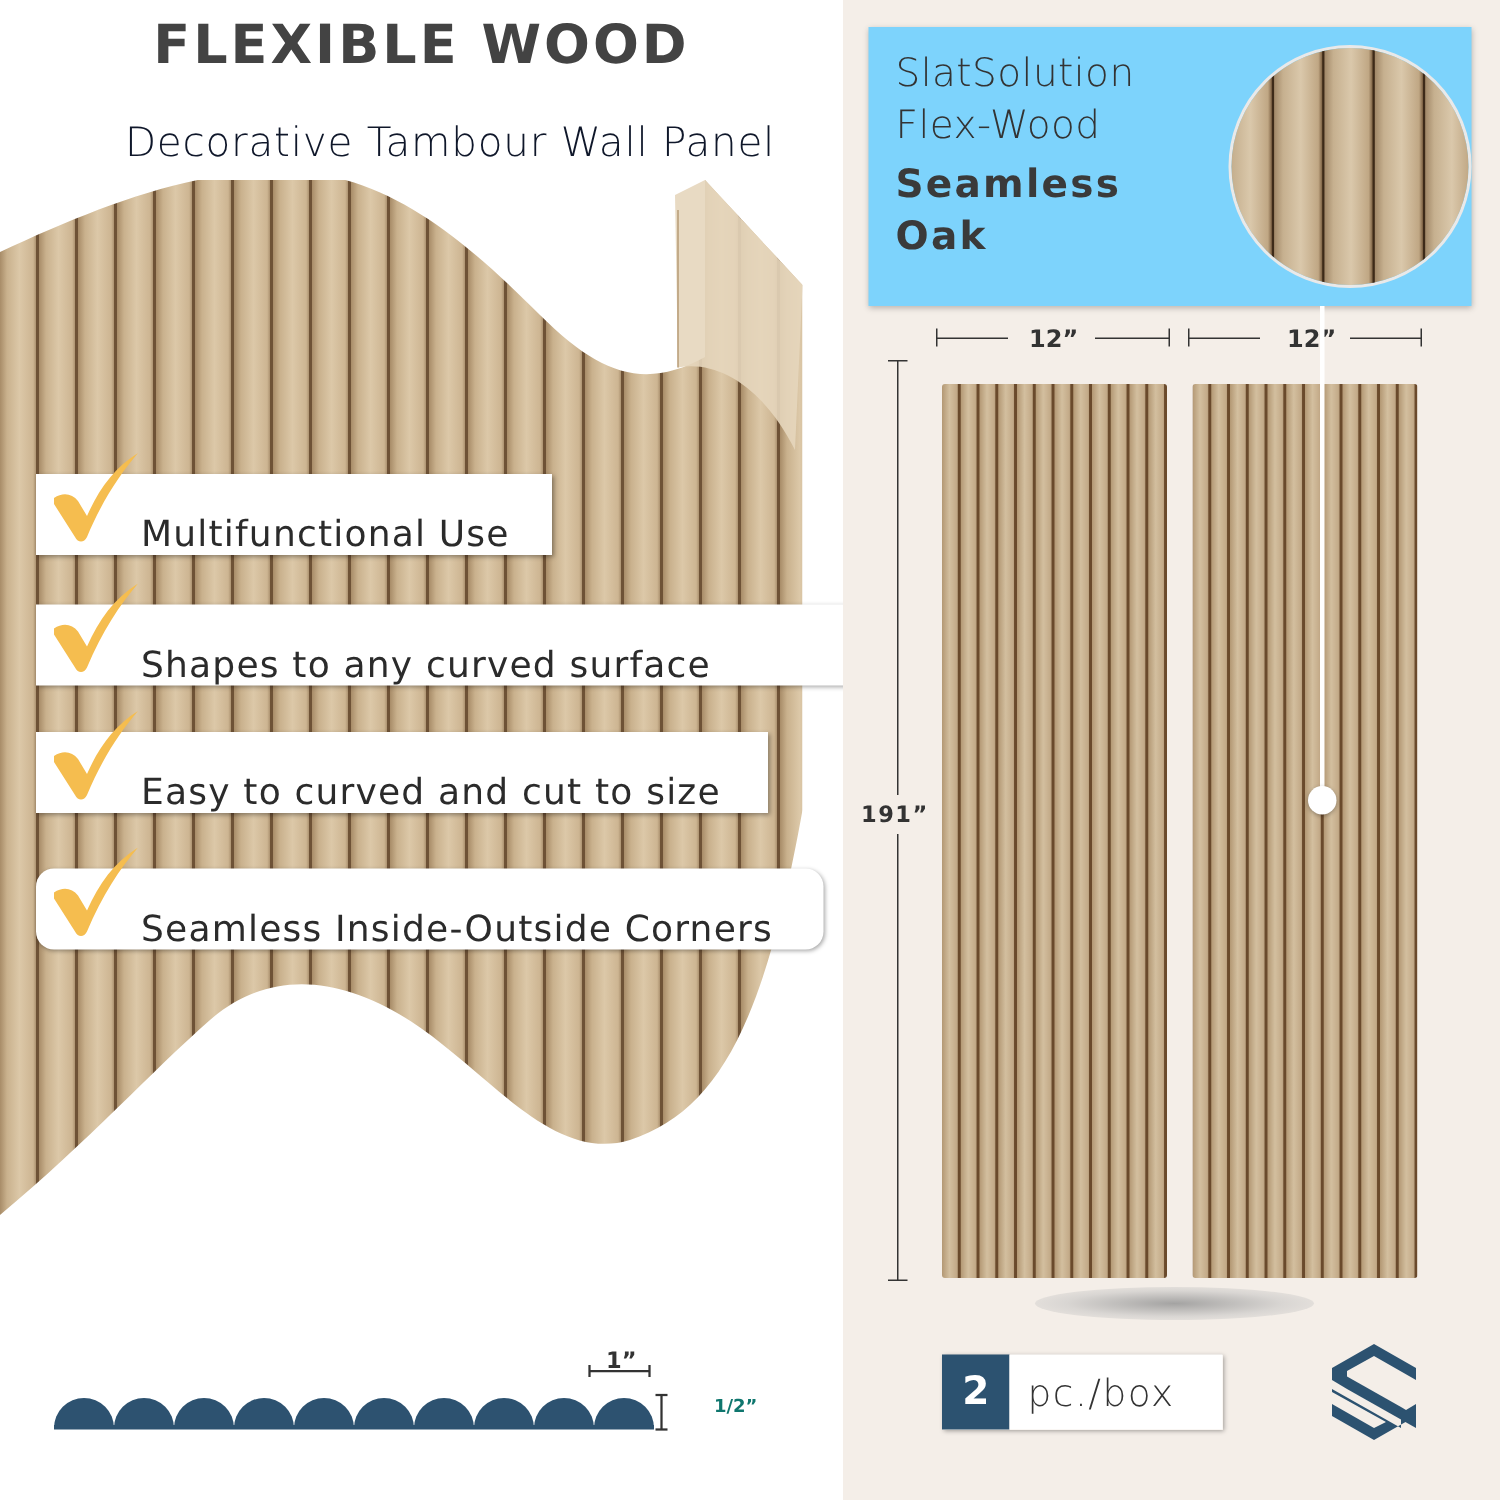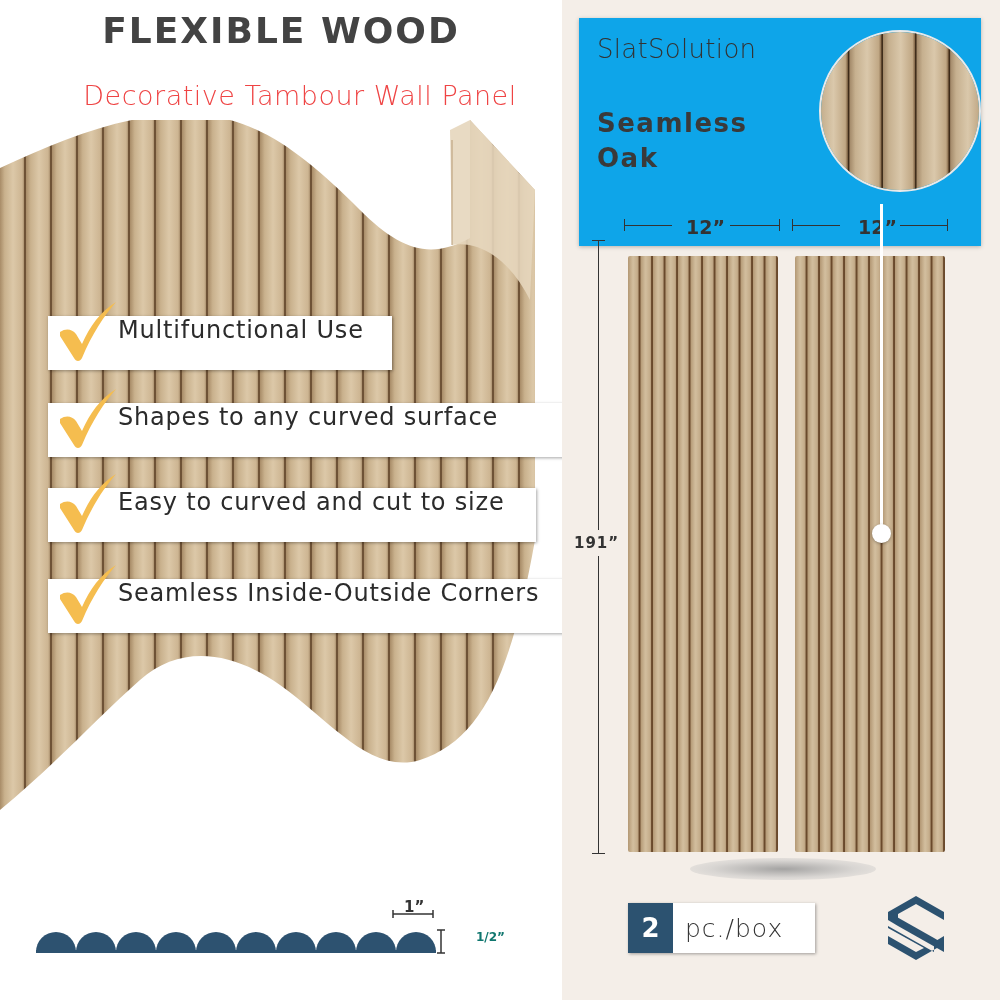--- a/index.html
+++ b/index.html
@@ -6,46 +6,46 @@
   html, body { width: 1000px; height: 1000px; overflow: hidden; background: #ffffff; }
   body { position: relative; font-family: "DejaVu Sans", sans-serif; color: #333; }
 
   
   .left { position: absolute; left: 0; top: 0; width: 562px; height: 1000px; background: #ffffff; overflow: hidden; }
   .title { position: absolute; left: 0; width: 562px; top: 10px; text-align: center;
            font-family: "DejaVu Sans", sans-serif; font-weight: bold; font-size: 36px;
            letter-spacing: 2px; color: #434343; }
   .subtitle { position: absolute; left: 0; width: 562px; top: 80px; text-align: center;
               font-family: "DejaVu Sans", sans-serif; font-weight: 300; font-size: 27px;
-              letter-spacing: 0.5px; color: #ef4444; padding-left: 38px; }
+              letter-spacing: 0.5px; color: #0f172a; padding-left: 38px; }
 
   .wave { position: absolute; left: 0; top: 120px; width: 562px; height: 720px; }
 
   .feature { position: absolute; left: 24px; height: 54px; background: #ffffff;
-             box-shadow: 1px 1px 3px rgba(0,0,0,0.35); display: flex; align-items: flex-start; margin-left: 24px; }
+             box-shadow: 1px 1px 3px rgba(0,0,0,0.35); display: flex; align-items: flex-end; }
   .feature .check { position: absolute; left: 8px; top: -14px; width: 62px; height: 62px; }
   .feature .label { margin-left: 70px; padding-right: 14px; font-size: 24px;
                     letter-spacing: 0.8px; color: #2b2b2b; white-space: nowrap; }
 
   .profile { position: absolute; left: 36px; top: 918px; width: 440px; height: 36px; }
   .dim-1in { position: absolute; left: 404px; top: 898px; font-size: 15px; font-weight: bold; color: #333; }
   .dim-half { position: absolute; left: 476px; top: 930px; font-size: 12px; font-weight: bold; color: #0f766e; }
 
   
   .right { position: absolute; left: 562px; top: 0; width: 438px; height: 1000px; background: #f4eee8; }
-  .card { position: absolute; left: 17px; top: 18px; width: 402px; height: 228px;
-          background: #0ea5e9; box-shadow: 0 1px 4px rgba(0,0,0,0.25); }
+  .card { position: absolute; left: 17px; top: 18px; width: 402px; height: 186px;
+          background: #7dd3fc; box-shadow: 0 1px 4px rgba(0,0,0,0.25); }
   .card .brand { position: absolute; left: 18px; top: 14px; font-size: 26px; font-weight: 300;
                  line-height: 35px; color: #333; letter-spacing: 0.3px; }
   .card .color-name { position: absolute; left: 18px; top: 88px; font-size: 26px; font-weight: bold;
                       line-height: 35px; color: #3a3a3a; letter-spacing: 1.5px; }
   .swatch { position: absolute; left: 240px; top: 12px; width: 162px; height: 162px;
             border-radius: 50%; overflow: hidden; border: 2px solid #e9e9e9; }
 
-  .dim-row { position: absolute; top: 216px; height: 20px; font-size: 19px; font-weight: bold; color: #333; }
+  .dim-row { position: absolute; top: 216px; height: 20px; font-size: 16px; font-weight: bold; color: #333; }
   .dim-line { position: absolute; top: 9px; height: 1px; background: #333; }
   .dim-tick { position: absolute; top: 3px; width: 1px; height: 12px; background: #333; }
 
   .panel { position: absolute; top: 256px; width: 150px; height: 596px; border-radius: 2px; }
   .vline { position: absolute; left: 36px; top: 240px; width: 1px; height: 614px; background: #333; }
   .vtick { position: absolute; left: 30px; width: 13px; height: 1px; background: #333; }
   .h106 { position: absolute; left: 12px; top: 530px; background: #f4eee8; padding: 4px 0;
           font-size: 15px; font-weight: bold; color: #333; letter-spacing: 1px; }
 
   .pointer-line { position: absolute; left: 318px; top: 204px; width: 3px; height: 328px; background: #fff; }
@@ -111,21 +111,21 @@
     <span class="label">Shapes to any curved surface</span>
   </div>
 
   <div class="feature" style="top:488px; width:488px;">
     <svg class="check" viewBox="0 0 62 62">
       <path d="M4,30 C10,26 16,27 20,32 L26,42 C34,24 44,10 60,0 C48,14 36,32 26,56 C24,60 20,60 18,56 L4,34 Z" fill="#f5bd4f"></path>
     </svg>
     <span class="label">Easy to curved and cut to size</span>
   </div>
 
-  <div class="feature" style="top:579px; width:525px;">
+  <div class="feature" style="top:579px; width:525px;border-radius:12px;">
     <svg class="check" viewBox="0 0 62 62">
       <path d="M4,30 C10,26 16,27 20,32 L26,42 C34,24 44,10 60,0 C48,14 36,32 26,56 C24,60 20,60 18,56 L4,34 Z" fill="#f5bd4f"></path>
     </svg>
     <span class="label">Seamless Inside-Outside Corners</span>
   </div>
 
   <svg class="profile" viewBox="0 0 440 36">
     <g fill="#2d5270">
       <path d="M0,34 A20,20 0 0 1 40,34 Z" transform="translate(0,0)"></path>
       <path d="M0,34 A20,20 0 0 1 40,34 Z" transform="translate(40,0)"></path>
@@ -153,20 +153,21 @@
   </svg>
   <div class="dim-1in">1”</div>
   <div class="dim-half">1/2”</div>
 </div>
 
 <div class="right">
 
   <div class="card">
     <div class="brand">
       <div>SlatSolution</div>
+      <div>Flex-Wood</div>
     </div>
     <div class="color-name">
       <div>Seamless</div>
       <div>Oak</div>
     </div>
     <svg class="swatch" viewBox="0 0 160 160" preserveAspectRatio="none">
       <defs>
         <linearGradient id="srod" x1="0" x2="1">
           <stop offset="0" stop-color="#9c8262"></stop>
           <stop offset="0.2" stop-color="#c6b08f"></stop>

